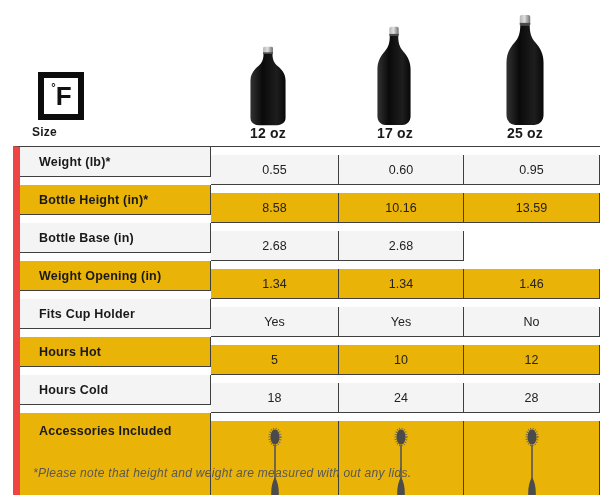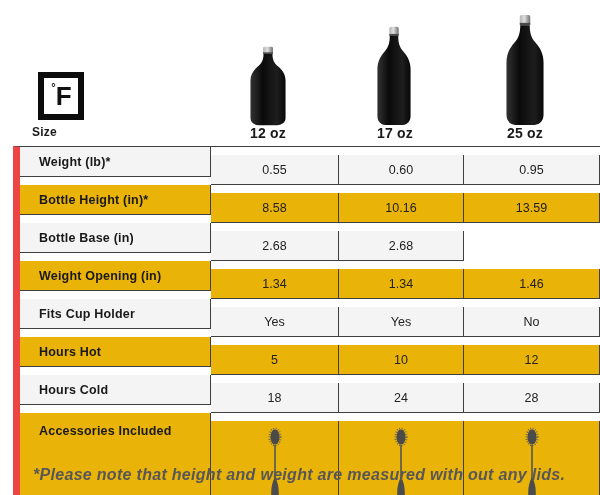--- a/index.html
+++ b/index.html
@@ -37,22 +37,22 @@
     display:flex;align-items:center;font-size:12.5px;background:#eab308;
   }
   .trow.alt .cell{background:#f4f4f4;}
   .cell.cl{padding-left:19px;font-weight:bold;letter-spacing:.2px;color:#191919;}
   .cell.cv{justify-content:center;font-weight:500;color:#222;margin-top:8px;}
   .trow.acc .cell{height:100px;}
   .trow.acc .cell.cl{align-items:flex-start;padding-top:11px;}
   .trow.acc .cell.cv{align-items:center;}
   
   .footnote{
-    position:absolute;left:33px;top:466px;font-size:16px;font-style:italic;
-    color:#575757;letter-spacing:.3px;font-weight:bold;
+    position:absolute;left:33px;top:466px;font-size:12px;font-style:italic;
+    color:#575757;letter-spacing:.3px;
   }
 </style>
 </head>
 <body>
 
 <div class="canvas">
 
   <div class="logo">
     <span class="deg">°</span>
     <span class="f">F</span>

